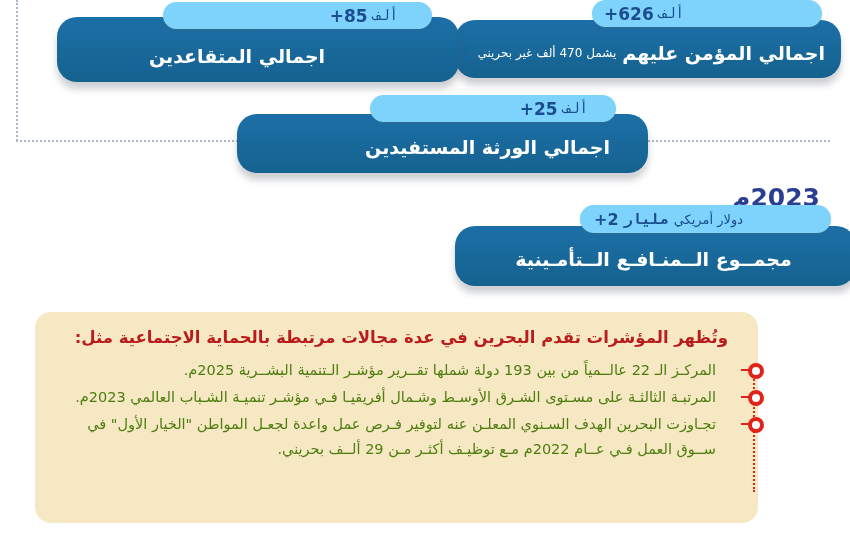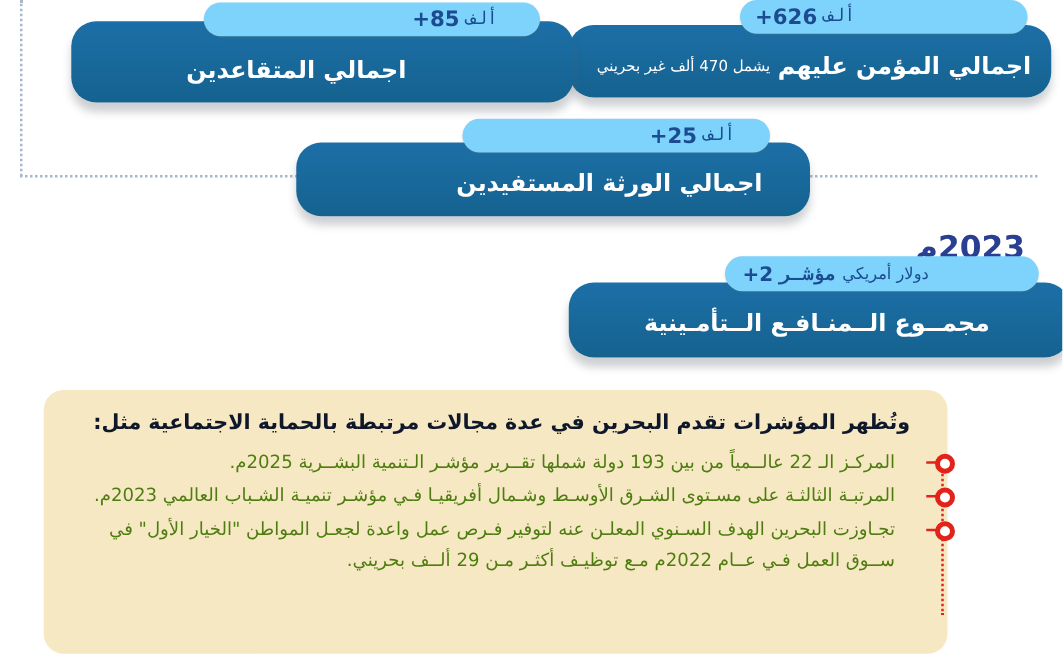--- a/index.html
+++ b/index.html
@@ -33,21 +33,21 @@
     position:absolute;left:620px;top:183px;width:200px;text-align:right;
     color:#2b3f92;font-weight:bold;font-size:25px;direction:rtl;z-index:1;
   }
 
   
   .info-box{
     position:absolute;left:35px;top:312px;width:723px;height:211px;
     background:#f6e8c3;border-radius:16px;direction:rtl;box-sizing:border-box;
     padding:12px 28px 10px 22px;z-index:1;
   }
-  .info-heading{color:#0f172a;font-weight:bold;font-size:16.5px;margin:2px 2px 7px 0;line-height:1.5;}
+  .info-heading{color:#b91c1c;font-weight:bold;font-size:16.5px;margin:2px 2px 7px 0;line-height:1.5;}
   .bullet-connector{position:absolute;right:3px;top:64px;height:116px;width:0;border-right:2px dotted #e2231a;}
   ul.bullets{list-style:none;margin:0;padding:0;}
   ul.bullets li{
     position:relative;color:#4d7c0f;font-size:14.5px;line-height:1.72;
     margin-bottom:2px;padding-right:14px;text-align:right;
   }
   .ring{
     position:absolute;right:-34px;top:5px;width:8px;height:8px;background:#fff;
     border:4.5px solid #e2231a;border-radius:50%;z-index:2;
   }
@@ -86,21 +86,21 @@
     <span class="unit">ألف</span>
   </div>
   <div class="blue-pill" style="left:237px;top:114px;width:363px;height:53px;padding:6px 38px 0 10px;justify-content:flex-start;">
     <span class="lbl">اجمالي الورثة المستفيدين</span>
   </div>
 
   <div class="year">2023م</div>
 
   <div class="cream-pill" style="left:580px;top:205px;width:237px;height:28px;padding-left:14px;">
     <span class="num" style="font-size:16px;">+2</span>
-    <span class="unit" style="font-weight:bold;font-size:15px;">مؤشـر</span>
+    <span class="unit" style="font-weight:bold;font-size:15px;">مليار</span>
     <span class="unit2">دولار أمريكي</span>
   </div>
   <div class="blue-pill" style="left:455px;top:226px;width:365px;height:54px;padding:6px 20px 0 16px;justify-content:center;">
     <span class="lbl">مجمــوع الــمنـافـع الــتأمـينية</span>
   </div>
 
   <div class="info-box">
     <div class="bullet-connector"></div>
     <div class="info-heading">وتُظهر المؤشرات تقدم البحرين في عدة مجالات مرتبطة بالحماية الاجتماعية مثل:</div>
     <ul class="bullets">

